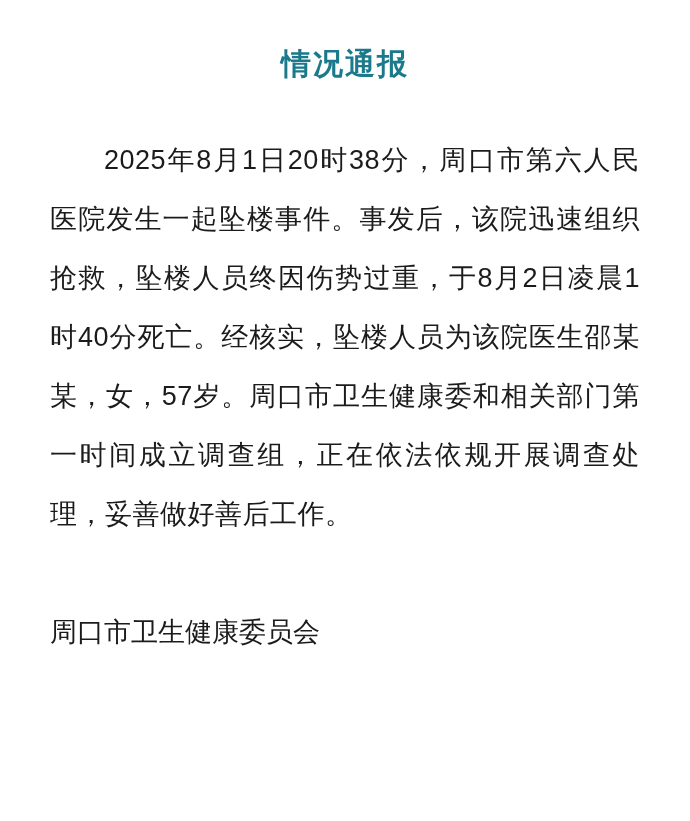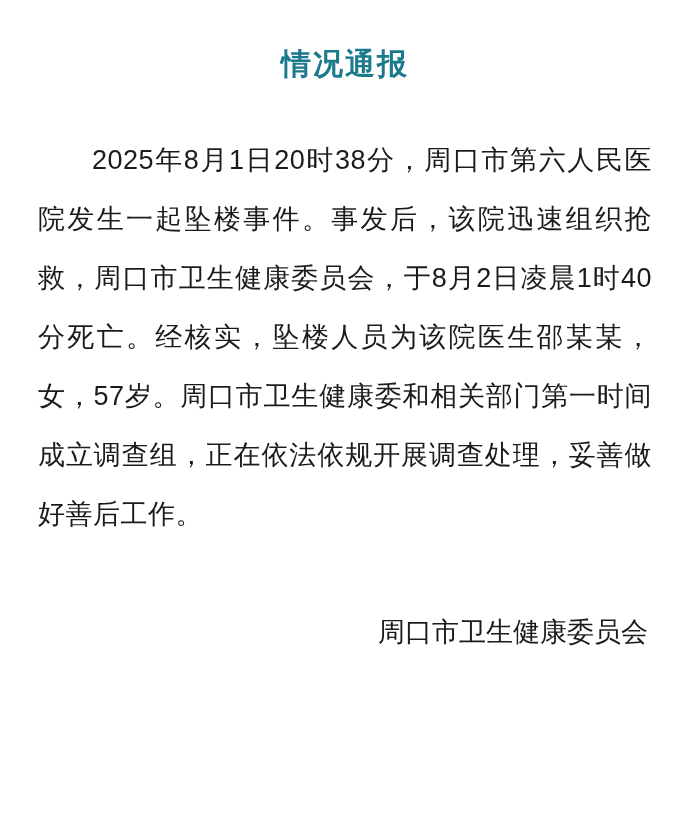--- a/index.html
+++ b/index.html
@@ -12,21 +12,21 @@
     background: #ffffff;
     font-family: "Liberation Sans", "DejaVu Sans", sans-serif;
     color: #1b1b1b;
     overflow: hidden;
   }
   .page {
     position: relative;
     width: 690px;
     height: 586px;
     box-sizing: border-box;
-    padding: 0 38px;
+    padding: 0 50px;
     display: flex;
     flex-direction: column;
   }
   .doc-title {
     margin-top: 44px;
     text-align: center;
     font-size: 30px;
     font-weight: bold;
     letter-spacing: 2px;
     color: #1a7a8c;
@@ -40,38 +40,38 @@
     text-align: justify;
     text-justify: inter-ideograph;
     color: #1b1b1b;
   }
   .body-block p {
     margin: 0;
     text-indent: 2em;
   }
   .signature {
     margin-top: 60px;
-    text-align: right;
+    text-align: left;
     font-size: 27px;
     line-height: 56px;
     color: #1b1b1b;
     padding-right: 4px;
   }
   .signature div {
     white-space: nowrap;
   }
 </style>
 </head>
 <body>
 
 <div class="page">
 
   <div class="doc-title">情况通报</div>
 
   <div class="body-block">
-    <p>2025年8月1日20时38分，周口市第六人民医院发生一起坠楼事件。事发后，该院迅速组织抢救，周口市卫生健康委员会，于8月2日凌晨1时40分死亡。经核实，坠楼人员为该院医生邵某某，女，57岁。周口市卫生健康委和相关部门第一时间成立调查组，正在依法依规开展调查处理，妥善做好善后工作。</p>
+    <p>2025年8月1日20时38分，周口市第六人民医院发生一起坠楼事件。事发后，该院迅速组织抢救，坠楼人员终因伤势过重，于8月2日凌晨1时40分死亡。经核实，坠楼人员为该院医生邵某某，女，57岁。周口市卫生健康委和相关部门第一时间成立调查组，正在依法依规开展调查处理，妥善做好善后工作。</p>
   </div>
 
   <div class="signature">
     <div>周口市卫生健康委员会</div>
   </div>
 
 </div>
 
 </body></html>

